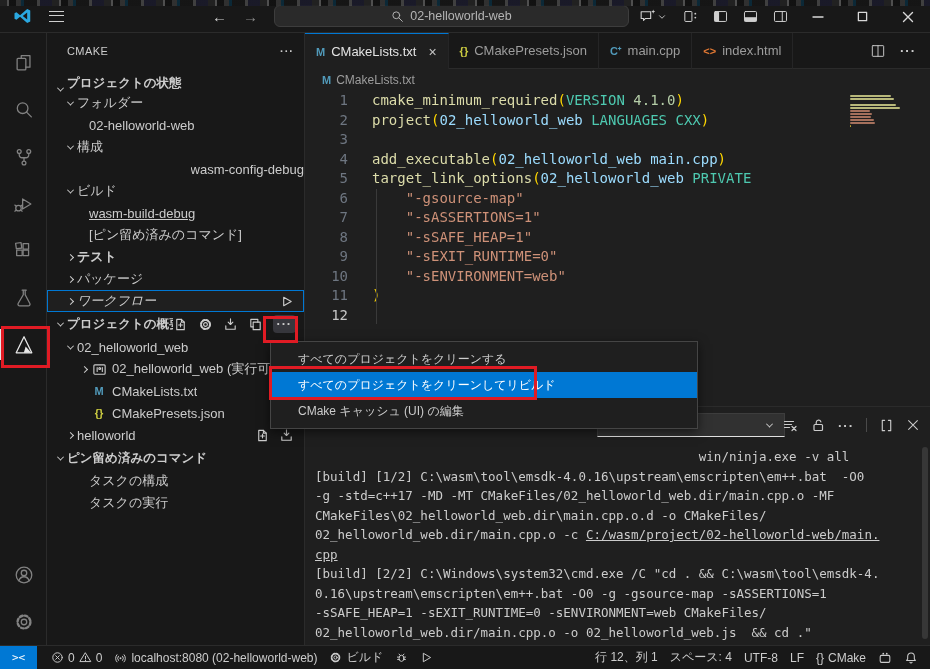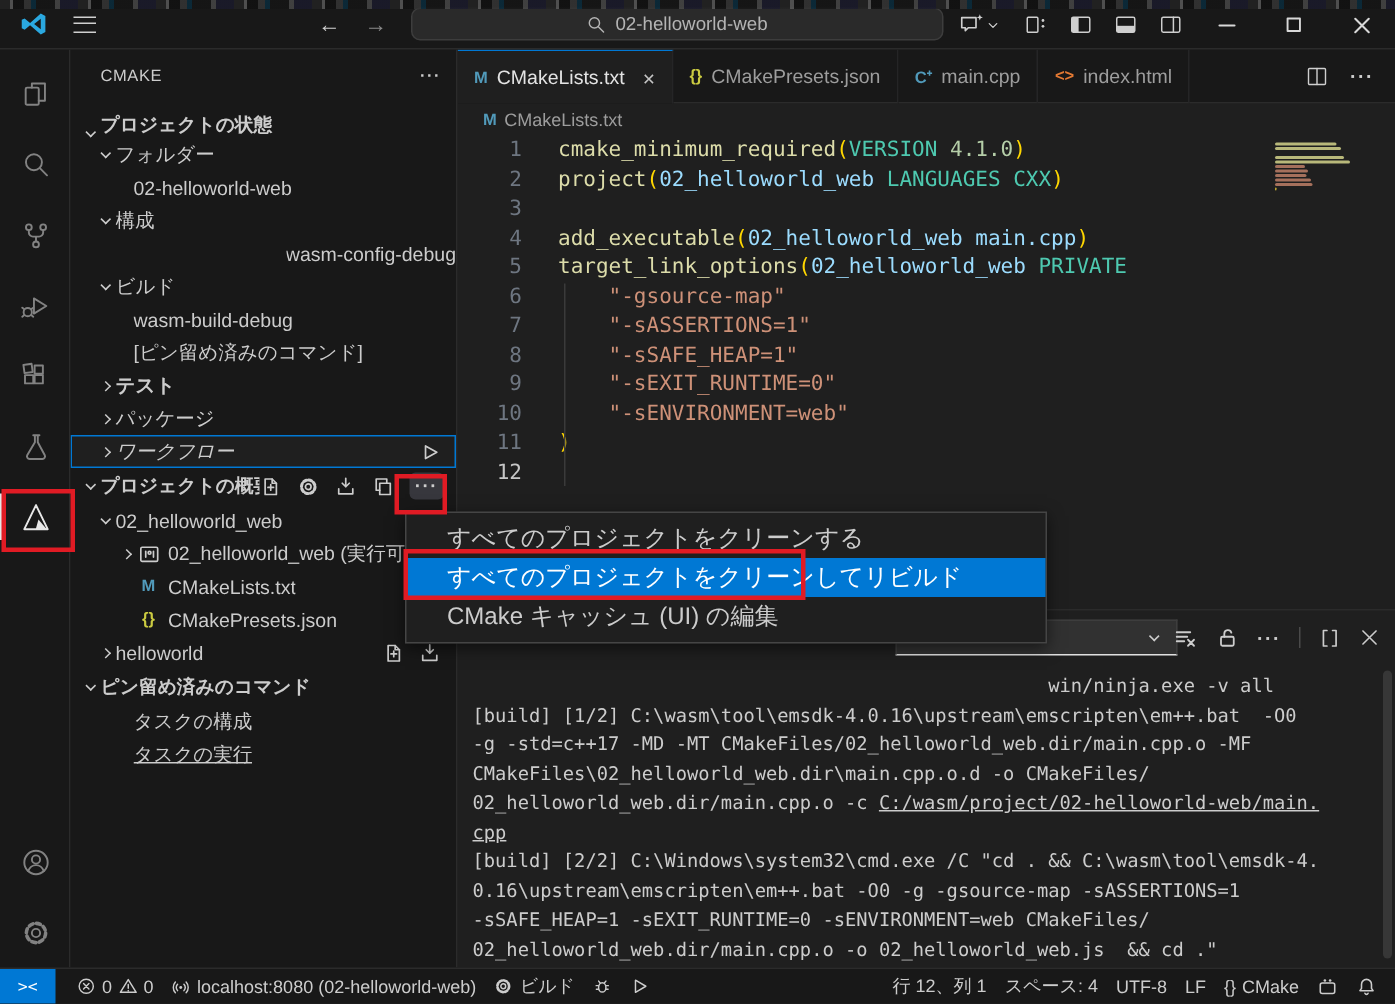--- a/index.html
+++ b/index.html
@@ -96,21 +96,21 @@
   .panel-icons .sep{width:1px;height:14px;background:#4a4a4a}
   .terminal{position:absolute;top:38px;left:0;right:10px;bottom:2px;padding:2px 0 0 10px;
     font-family:"DejaVu Sans Mono",monospace;font-size:12.5px;line-height:19.5px;color:#cccccc;
     white-space:pre;overflow:hidden}
   .terminal .lnk{text-decoration:underline}
   .vscroll{position:absolute;right:2px;top:40px;bottom:6px;width:6px;background:#373737;border-radius:3px}
 
   
   .menu{position:absolute;left:270px;top:341px;width:428px;z-index:30;background:#1f1f1f;
     border:1px solid #454545;box-shadow:0 3px 10px rgba(0,0,0,.55);padding:4px 0}
-  .menu-item{height:26px;display:flex;align-items:center;padding-left:27px;font-size:16px;color:#cccccc;cursor:pointer;white-space:nowrap}
+  .menu-item{height:26px;display:flex;align-items:center;padding-left:27px;font-size:12px;color:#cccccc;cursor:pointer;white-space:nowrap}
   .menu-item.selected{background:var(--accent);color:#ffffff}
 
   
   .statusbar{position:absolute;left:0;right:0;bottom:0;height:24px;background:var(--bg-dark);
     border-top:1px solid var(--border);display:flex;align-items:center;font-size:12px;color:#cccccc;z-index:5}
   .sb-remote{width:37px;height:24px;background:var(--accent);color:#fff;display:flex;align-items:center;
     justify-content:center;font-family:"DejaVu Sans Mono",monospace;font-size:11px;cursor:pointer;flex:none}
   .sb-item{display:flex;align-items:center;gap:4px;padding:0 6px;height:24px;cursor:pointer;white-space:nowrap}
   .sb-right{margin-left:auto;display:flex;align-items:center;padding-right:6px}
 
@@ -285,21 +285,21 @@
         </div>
         <div class="row" style="padding-left: 42px; justify-content: flex-end;">
           <span class="lbl">wasm-config-debug</span>
         </div>
         <div class="row" style="padding-left: 16px;">
           <span class="chev down">
             <i></i>
           </span>
           <span class="lbl">ビルド</span>
         </div>
-        <div class="row" style="padding-left: 42px;">
+        <div class="row" style="padding-left: 42px; text-decoration: underline;">
           <span class="lbl">wasm-build-debug</span>
         </div>
         <div class="row" style="padding-left: 42px;">
           <span class="lbl">[ピン留め済みのコマンド]</span>
         </div>
         <div class="row" style="padding-left: 16px; font-weight: bold;">
           <span class="chev right">
             <i></i>
           </span>
           <span class="lbl">テスト</span>
@@ -412,21 +412,21 @@
         </div>
         <div class="row section" style="padding-left: 6px;">
           <span class="chev down">
             <i></i>
           </span>
           <span class="lbl">ピン留め済みのコマンド</span>
         </div>
         <div class="row" style="padding-left: 42px;">
           <span class="lbl">タスクの構成</span>
         </div>
-        <div class="row" style="padding-left: 42px; text-decoration: underline;">
+        <div class="row" style="padding-left: 42px;">
           <span class="lbl">タスクの実行</span>
         </div>
       </div>
   </aside>
 
   <main class="editor">
     <div class="tabs" id="tabs">
         <div class="tab active">
           <span style="font-weight: bold; font-size: 11px; color: var(--icon-blue);">M</span>
           <span>CMakeLists.txt</span>

